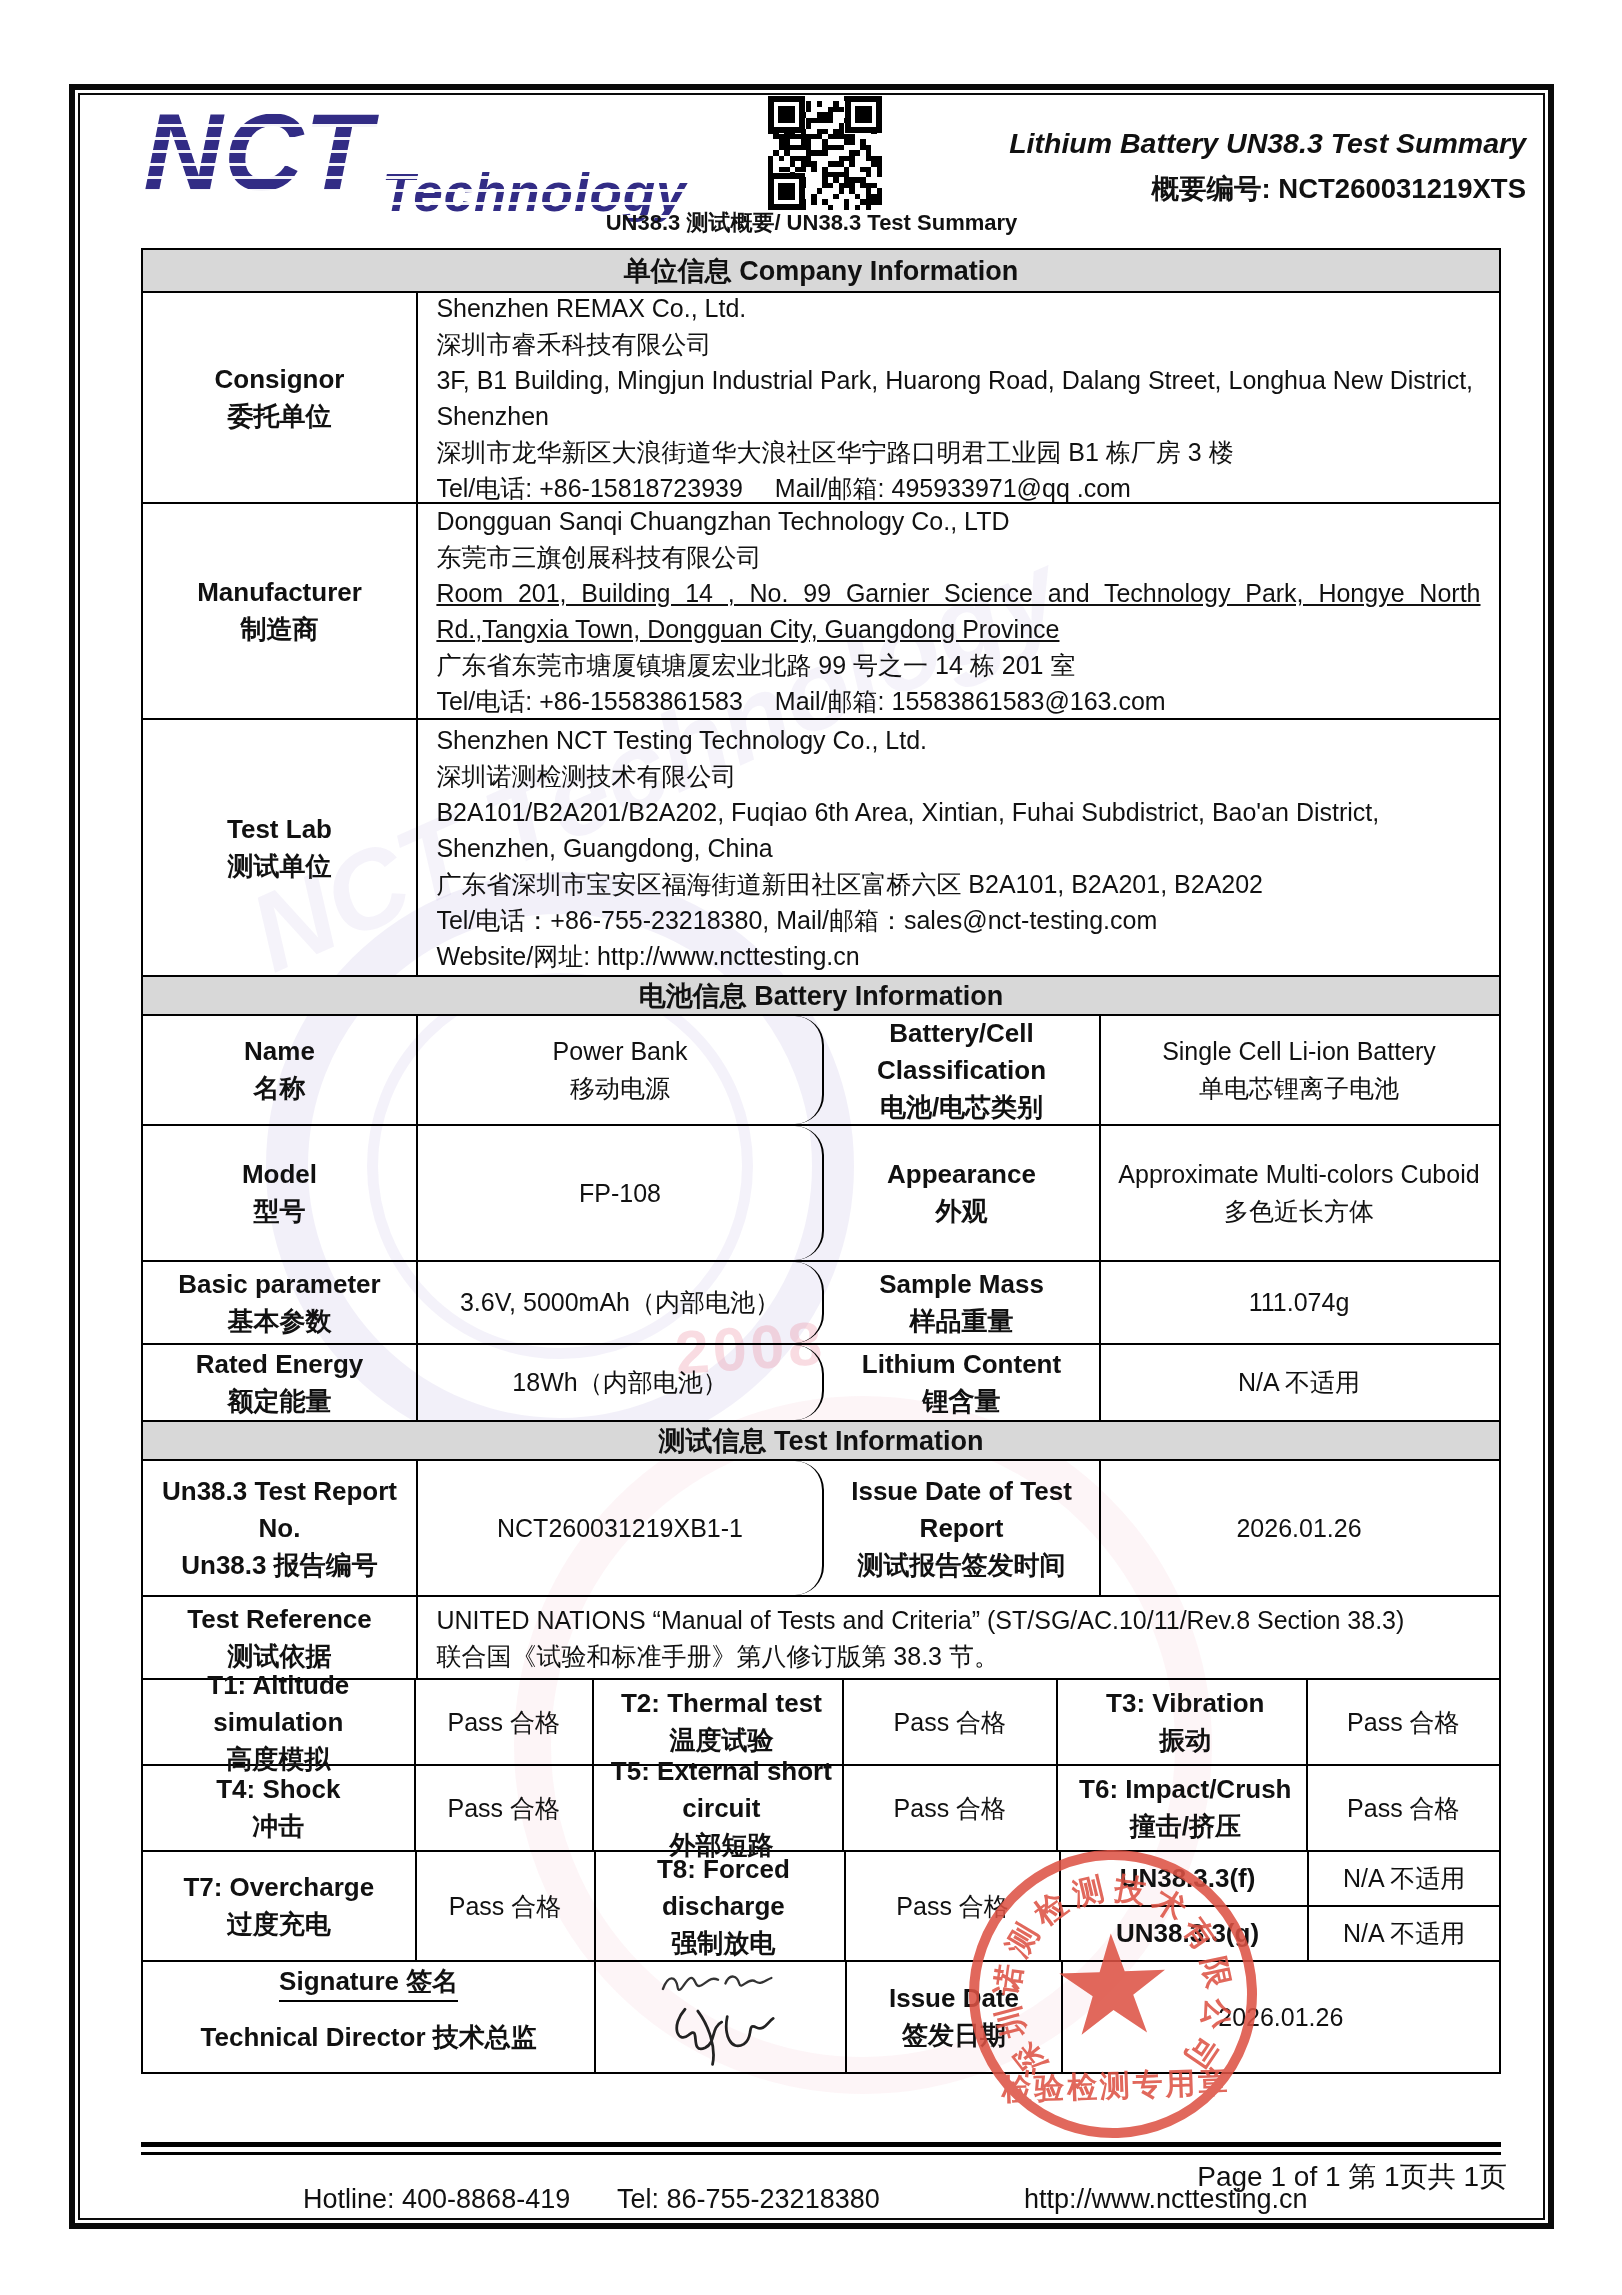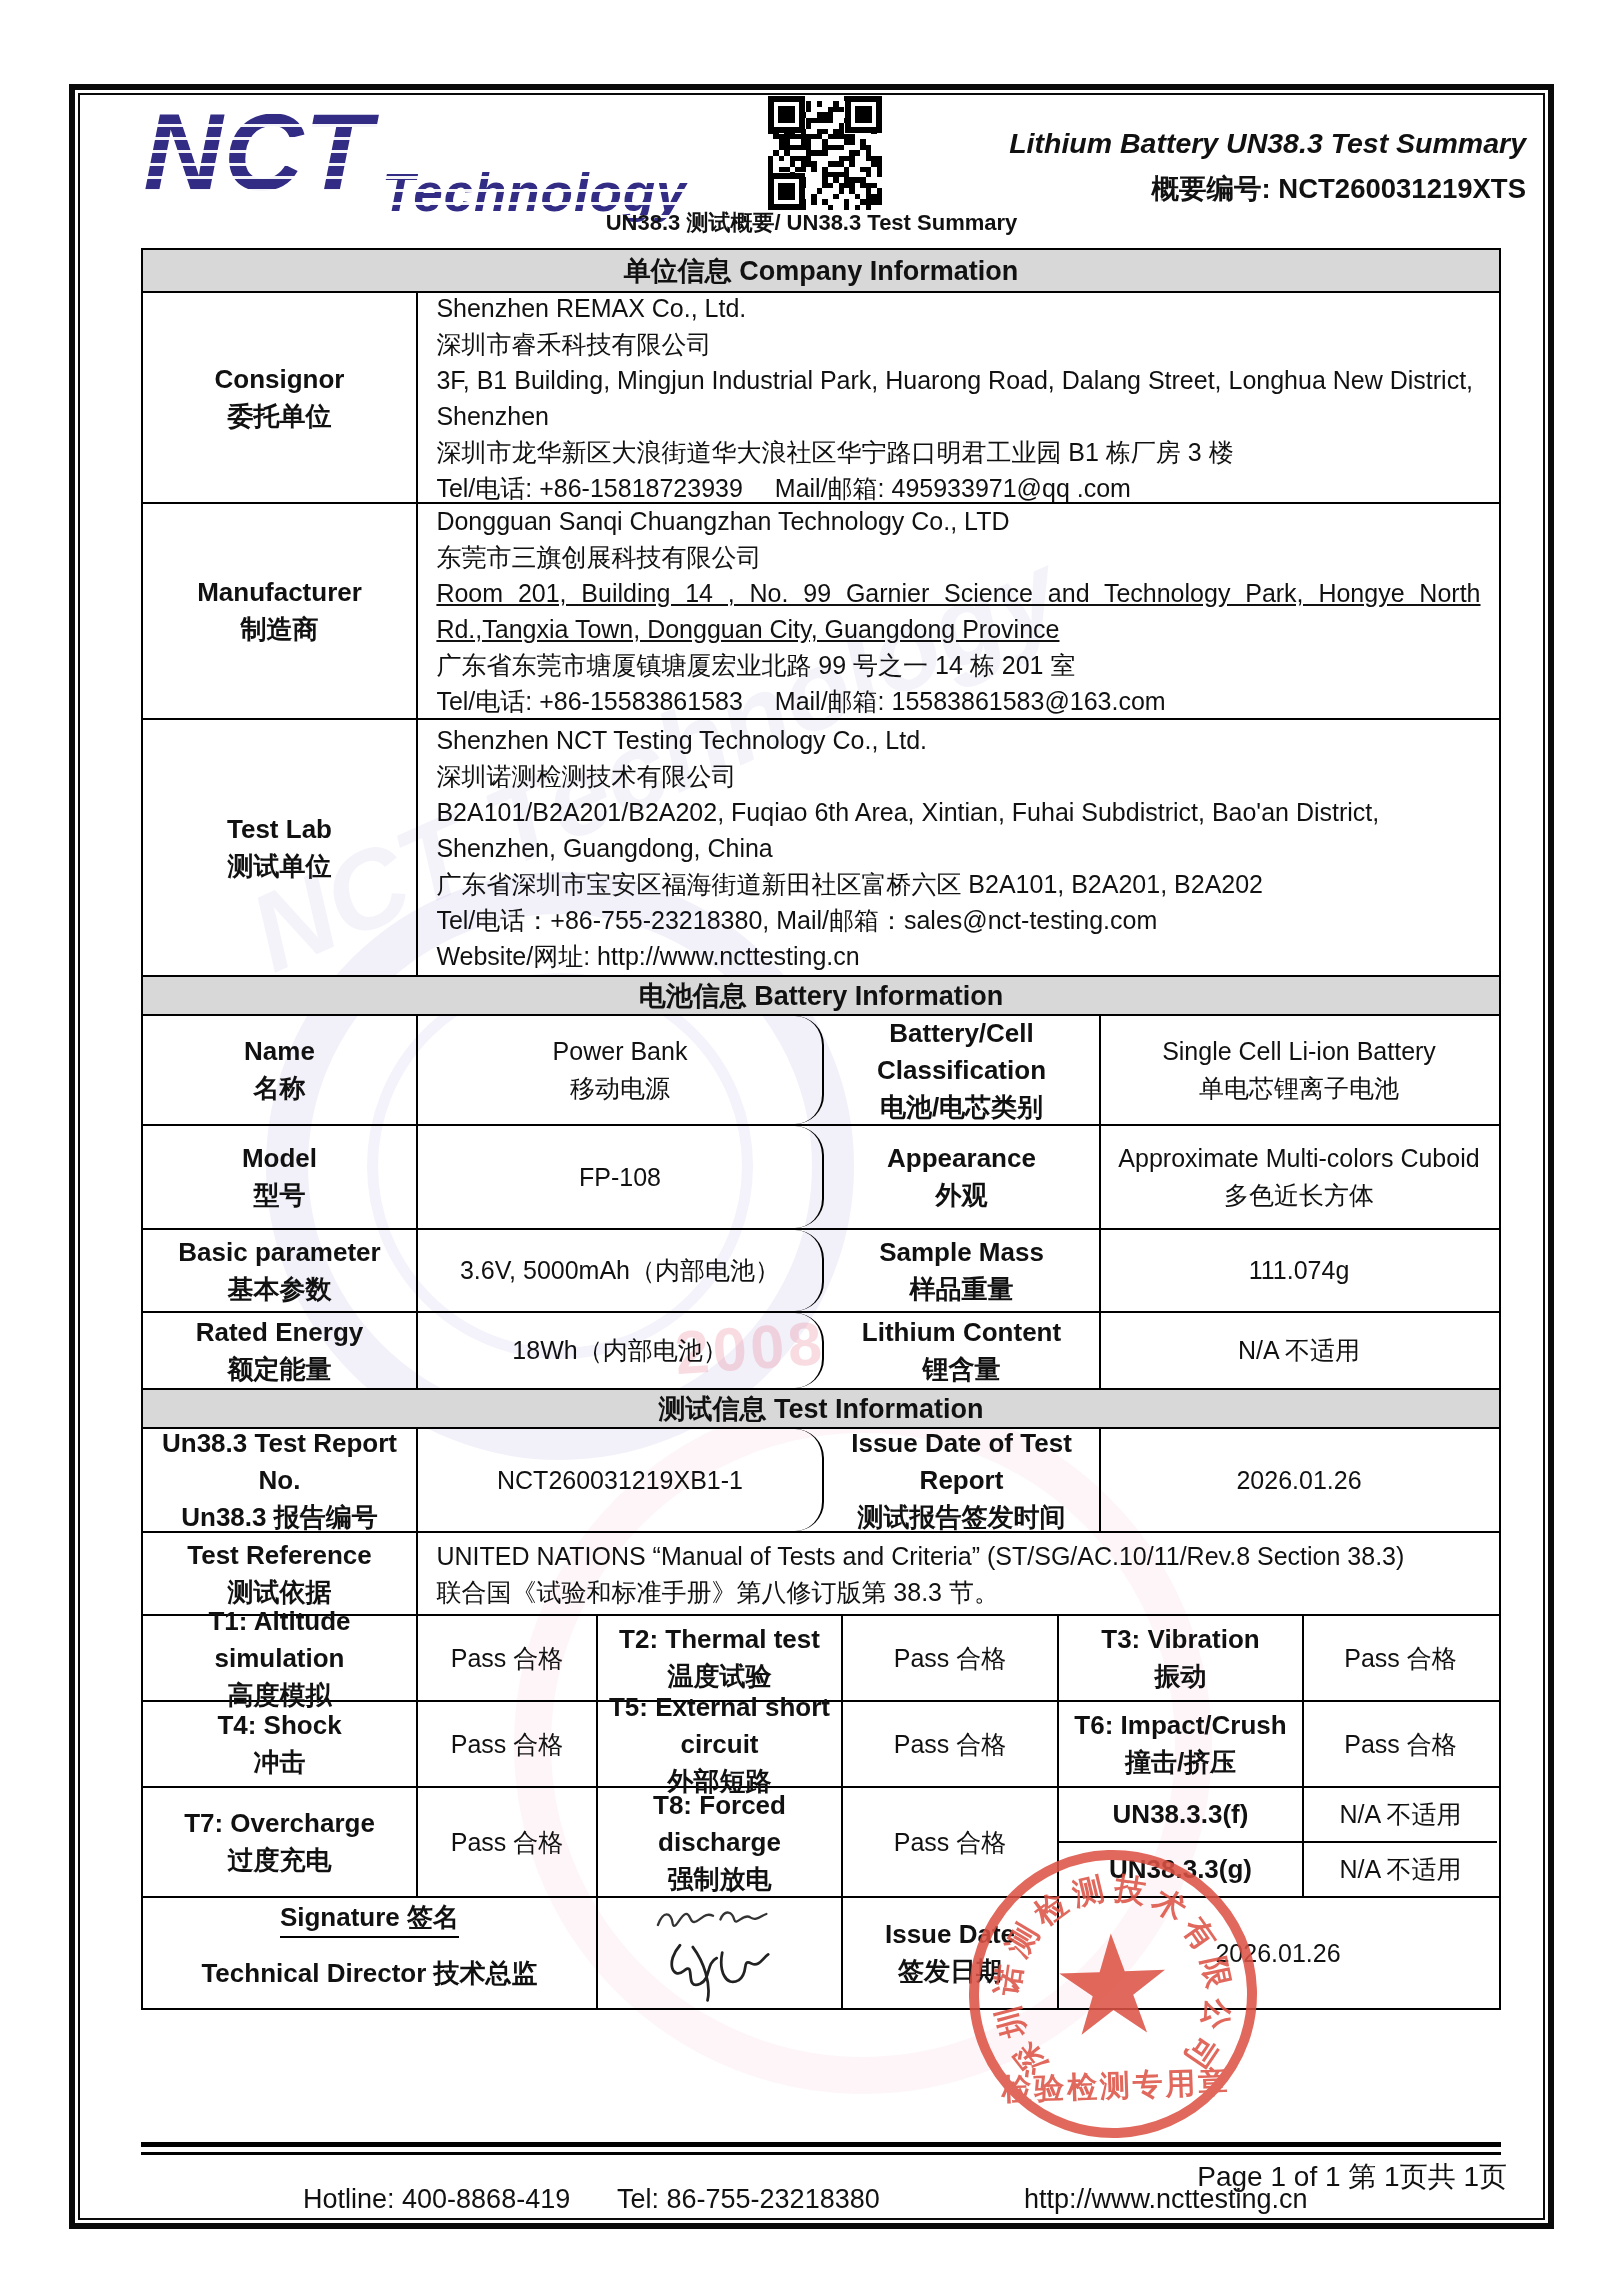--- a/index.html
+++ b/index.html
@@ -43,25 +43,25 @@
   .trow:last-child { border-bottom:none; }
   .cell { border-right:2.8px solid #000; height:auto; display:flex; flex-direction:column; justify-content:center; align-items:center; text-align:center; }
   .cell:last-child { border-right:none; }
   .secbar { background:#d8d8d8; font-size:27px; font-weight:bold; display:flex; align-items:center; justify-content:center; }
   .lbl { font-size:26px; font-weight:bold; line-height:37px; }
   .val { font-size:25px; line-height:37px; }
   .content-cell { align-items:flex-start; text-align:left; padding:9.2px 16.5px 9.2px 18.4px; }
   .content-cell p { font-size:25px; line-height:36px; width:100%; }
   .content-cell p.just { text-align:justify;text-decoration:underline; }
   .h47 { height:43px; } .h230 { height:211px; } .h235 { height:216px; } .h280 { height:257px; }
-  .h43 { height:39px; } .h120 { height:110px; } .h113 { height:104px; } .h90 { height:83px; } .h84 { height:77px; }
+  .h43 { height:39px; } .h120 { height:110px; } .h113 { height:136px; } .h90 { height:83px; } .h84 { height:77px; }
   .h115 { height:86px; }
   .w300 { width:275px; } .w1175 { width:1079px; }
   .w442 { width:406px;border-radius:29px; } .w302 { width:277px; } .w431 { width:396px; }
-  .w196 { width:180px; } .w267 { width:245px; } .w235 { width:216px; } .w210 { width:193px; }
+  .w196 { width:180px; } .w267 { width:245px;margin-left:7px; } .w235 { width:216px; } .w210 { width:193px; }
   .w496 { width:455px; } .w477 { width:438px; }
   .split-col { display:flex; flex-direction:column; padding:0; justify-content:stretch; }
   .subrow { display:flex; flex:1; width:100%; }
   .subrow.first { border-bottom:2.8px solid #000; }
   .subcell { display:flex; align-items:center; justify-content:center; text-align:center; }
   .subcell.b-r { border-right:2.8px solid #000; }
   .sig-split-top { flex:0 0 40px; border-bottom:2.8px solid #000; display:flex; align-items:center; justify-content:center; }
   .sig-split-bot { flex:1; display:flex; align-items:center; justify-content:center; }
 
   

